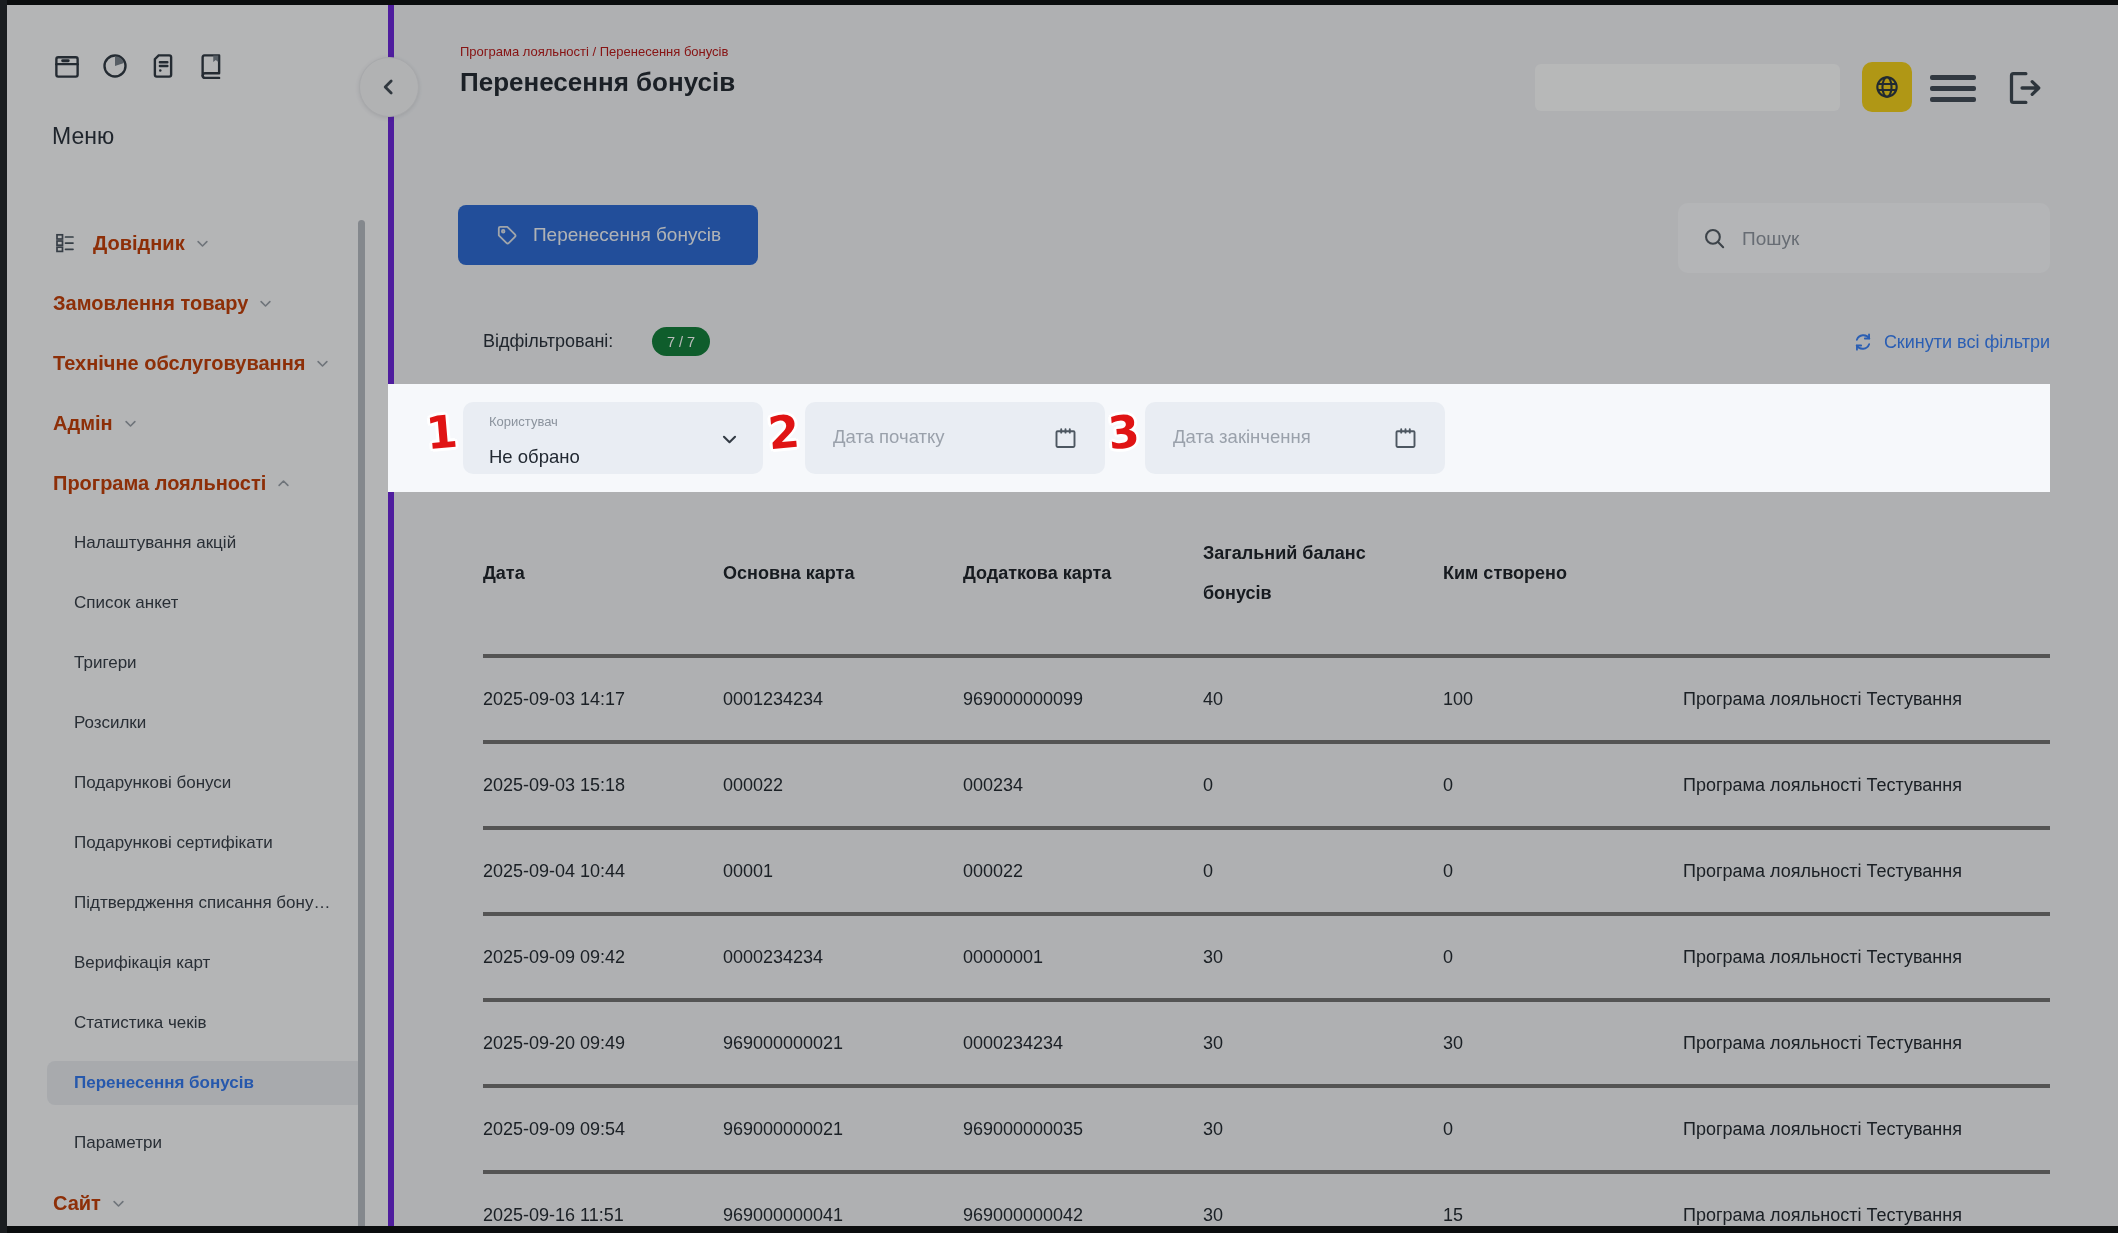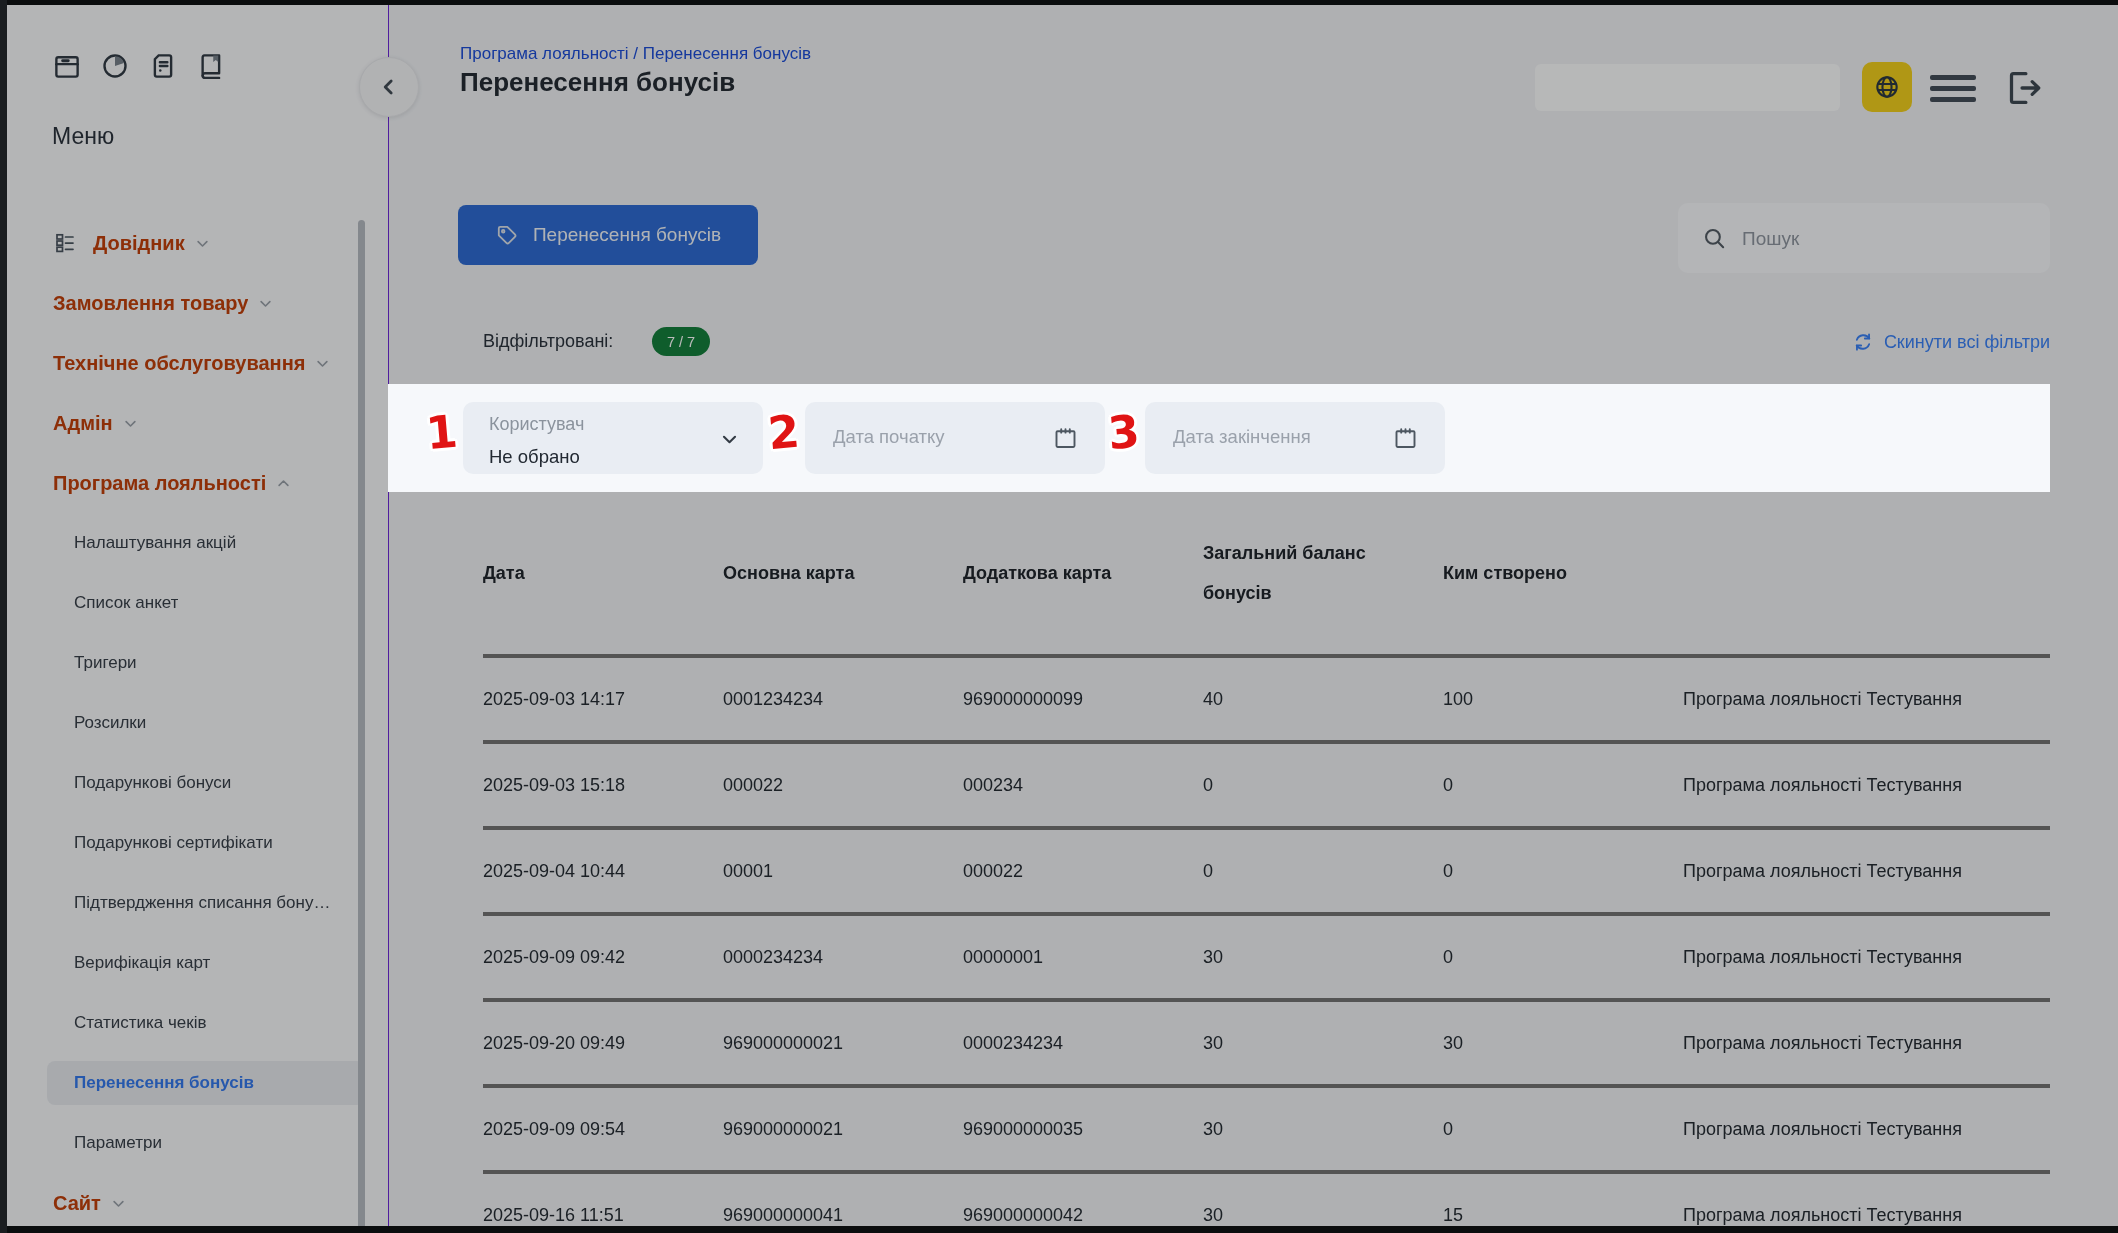--- a/index.html
+++ b/index.html
@@ -6,41 +6,41 @@
   .screen{position:relative;width:2118px;height:1233px;overflow:hidden;
           font-family:"Liberation Sans","DejaVu Sans",sans-serif;background:#f0f2f5;}
   svg{display:block;}
 
   
   .bar-top{position:absolute;left:0;top:0;width:2118px;height:5px;background:#0b0d0e;z-index:5;}
   .bar-bottom{position:absolute;left:0;top:1226px;width:2118px;height:7px;background:#0b0d0e;z-index:5;}
   .edge-left{position:absolute;left:0;top:0;width:7px;height:1233px;background:#1a1d20;z-index:6;}
 
   
-  .sidebar{position:absolute;left:7px;top:5px;width:381px;height:1228px;background:#f7f8fa;border-right:1px solid #6d28d9;}
+  .sidebar{position:absolute;left:7px;top:5px;width:381px;height:1228px;background:#f7f8fa;border-right:6px solid #6d28d9;}
   .side-icons{position:absolute;left:45px;top:46px;display:flex;gap:18px;}
   .side-icons .ic{width:30px;height:30px;cursor:pointer;}
   .menu-title{position:absolute;left:45px;top:118px;font-size:23px;font-weight:500;color:#2b333d;}
   .menu{position:absolute;left:40px;top:216px;width:318px;}
   .mi{height:44px;margin-bottom:16px;display:flex;align-items:center;border-radius:8px;cursor:pointer;}
   .mi.top{padding-left:6px;font-size:20px;font-weight:700;color:#c2410c;}
   .mi.sub{padding-left:27px;font-size:17px;font-weight:400;color:#39414a;}
   .mi.active{background:#e7eaee;color:#3579ec;font-weight:700;}
   .mi .mi-ic{margin-right:16px;display:flex;}
   .mi .chev{margin-left:10px;display:flex;}
   .mi .lbl{white-space:nowrap;overflow:hidden;text-overflow:ellipsis;max-width:290px;}
   .side-scroll{position:absolute;left:351px;top:215px;width:7px;height:1012px;border-radius:4px;background:#b6bbc2;}
 
   .collapse-btn{position:absolute;left:359px;top:57px;width:58px;height:58px;border-radius:50%;
     background:#f3f4f6;border:1px solid #e6e8eb;box-shadow:0 1px 4px rgba(40,50,60,.12);
     display:flex;align-items:center;justify-content:center;cursor:pointer;z-index:2;}
 
   
   .main{position:absolute;left:388px;top:5px;width:1730px;height:1228px;}
-  .breadcrumb{position:absolute;left:72px;top:39px;font-size:17px;color:#1d4ed8;}
+  .breadcrumb{position:absolute;left:72px;top:39px;font-size:13px;color:#b91c1c;}
   .page-title{position:absolute;left:72px;top:62px;font-size:26px;font-weight:700;color:#262d35;}
 
   .userbox{position:absolute;left:1147px;top:59px;width:305px;height:47px;background:#fbfcfd;border-radius:6px;cursor:pointer;}
   .lang-btn{position:absolute;left:1474px;top:57px;width:50px;height:50px;border-radius:10px;background:#f2cf1d;
     display:flex;align-items:center;justify-content:center;cursor:pointer;}
   .burger{position:absolute;left:1542px;top:70px;width:46px;height:26px;cursor:pointer;}
   .burger i{position:absolute;left:0;width:46px;height:4.5px;border-radius:2px;background:#454f59;display:block;}
   .burger i:nth-child(1){top:0}.burger i:nth-child(2){top:11px}.burger i:nth-child(3){top:22px}
   .logout{position:absolute;left:1612px;top:60px;width:46px;height:46px;cursor:pointer;}
 
@@ -57,21 +57,21 @@
   .badge{position:absolute;left:264px;top:322px;min-width:58px;height:29px;border-radius:15px;background:#15803d;
     color:#ffffff;font-size:14.5px;font-weight:400;display:flex;align-items:center;justify-content:center;}
   .reset-link{position:absolute;top:326px;right:68px;display:flex;align-items:center;gap:10px;
     color:#3b82f6;font-size:18px;cursor:pointer;}
 
   
   .band{position:absolute;left:0;top:379px;width:1662px;height:108px;background:#f6f8fb;}
   .chip{position:absolute;top:18px;height:72px;border-radius:10px;background:#e9edf3;cursor:pointer;}
   .chip .cal{position:absolute;right:26px;top:23px;}
   .chip1{left:75px;width:300px;}
-  .chip1 .flabel{position:absolute;left:26px;top:12px;font-size:18px;color:#8b939d;}
+  .chip1 .flabel{position:absolute;left:26px;top:12px;font-size:13px;color:#8b939d;}
   .chip1 .fvalue{position:absolute;left:26px;top:44px;font-size:18.5px;color:#222932;}
   .chip1 .dd{position:absolute;right:24px;top:28px;}
   .chip2{left:417px;width:300px;}
   .chip3{left:757px;width:300px;}
   .chip .ph{position:absolute;left:28px;top:24px;font-size:18.5px;color:#9aa1ab;}
   .ann{position:absolute;top:22px;font-size:45px;font-weight:700;color:#e01414;transform:rotate(-5deg);
     font-family:"DejaVu Sans",sans-serif;z-index:3;
     text-shadow:-3px 0 0 #fff,3px 0 0 #fff,0 -3px 0 #fff,0 3px 0 #fff,-2px -2px 0 #fff,2px 2px 0 #fff,-2px 2px 0 #fff,2px -2px 0 #fff;}
   .ann1{left:38px;}.ann2{left:380px;}.ann3{left:720px;}
 

